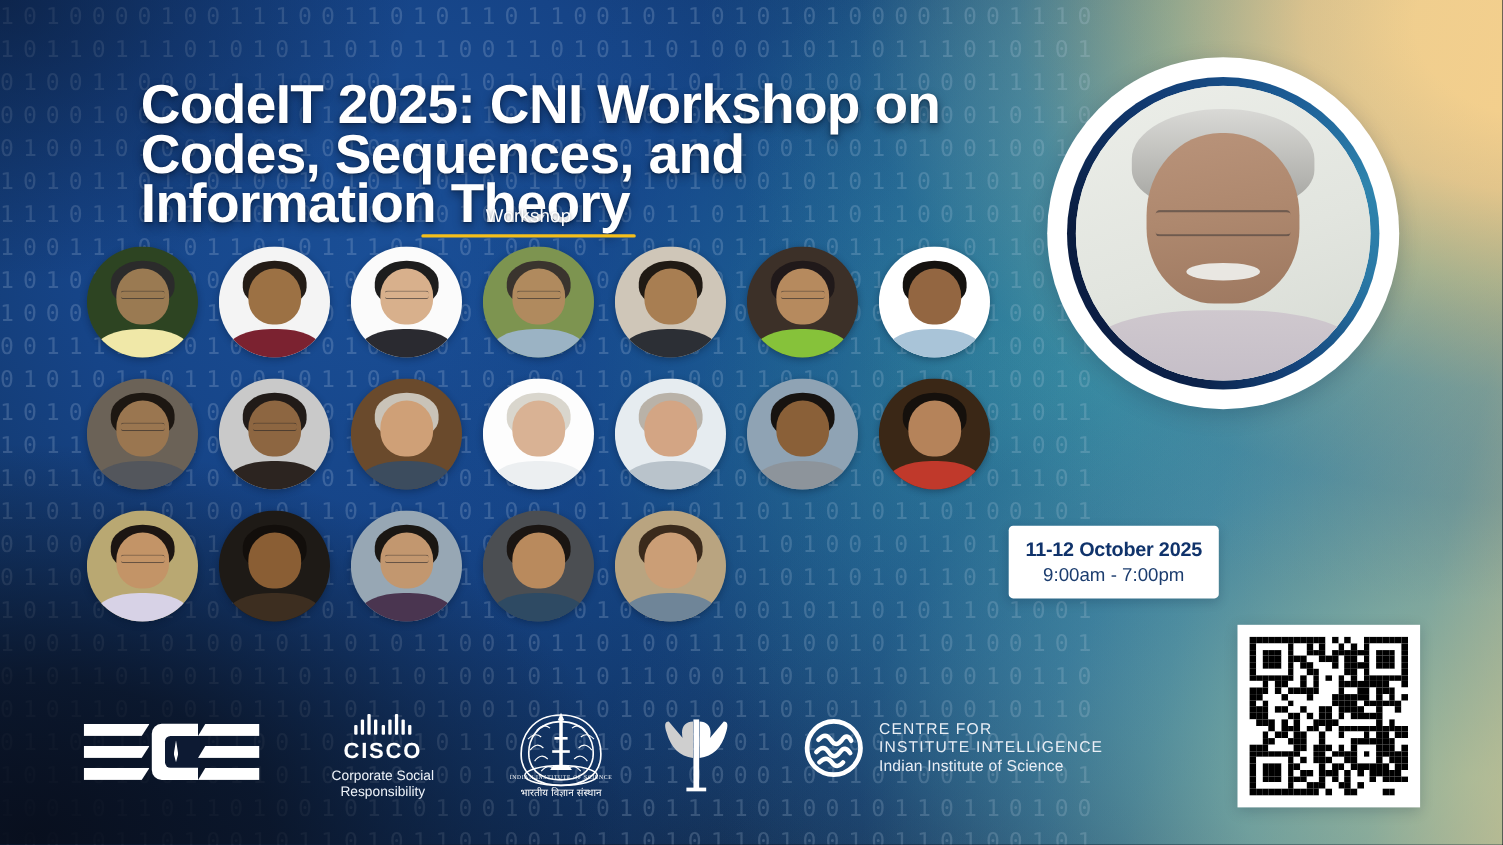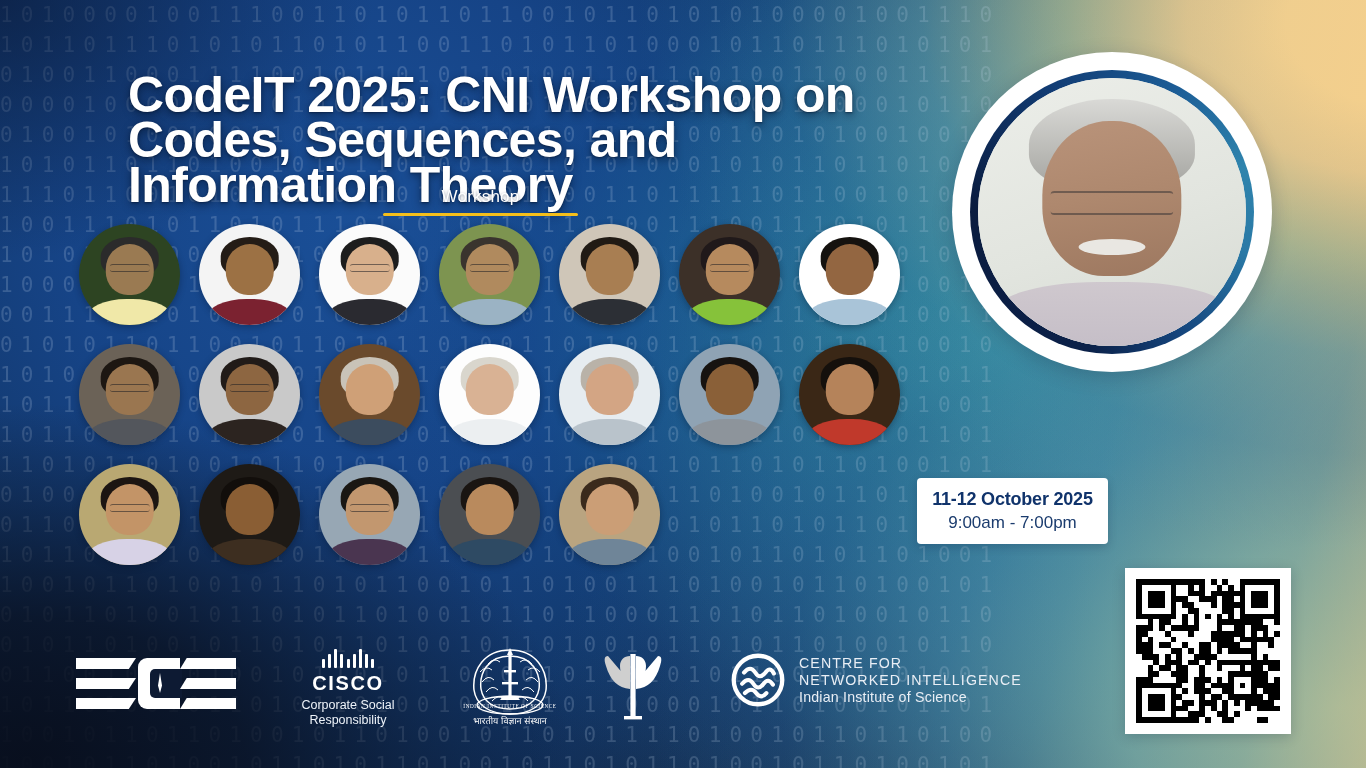--- a/index.html
+++ b/index.html
@@ -1019,18 +1019,18 @@
 
   <div class="logo-cni">
     <svg viewBox="0 0 60 60" width="56" height="56">
       <circle cx="30" cy="30" r="26" fill="none" stroke="#ffffff" stroke-width="4.6"></circle>
       <path d="M15 22 q7 -8 12 0 q5 8 11 0 q5 -7 9 1" fill="none" stroke="#ffffff" stroke-width="4.4" stroke-linecap="round"></path>
       <path d="M13 34 q7 -8 12 0 q5 8 11 0 q5 -7 10 1" fill="none" stroke="#ffffff" stroke-width="4.4" stroke-linecap="round"></path>
       <path d="M16 44 q7 -7 12 0 q5 7 11 0" fill="none" stroke="#ffffff" stroke-width="4.4" stroke-linecap="round"></path>
     </svg>
     <div class="cni-text">
       <div class="cni-l1">CENTRE  FOR</div>
-      <div class="cni-l2">NETWORKED INTELLIGENCE</div>
+      <div class="cni-l2">INSTITUTE INTELLIGENCE</div>
       <div class="cni-l3">Indian Institute of Science</div>
     </div>
   </div>
 
 </div>
 
 </body></html>

